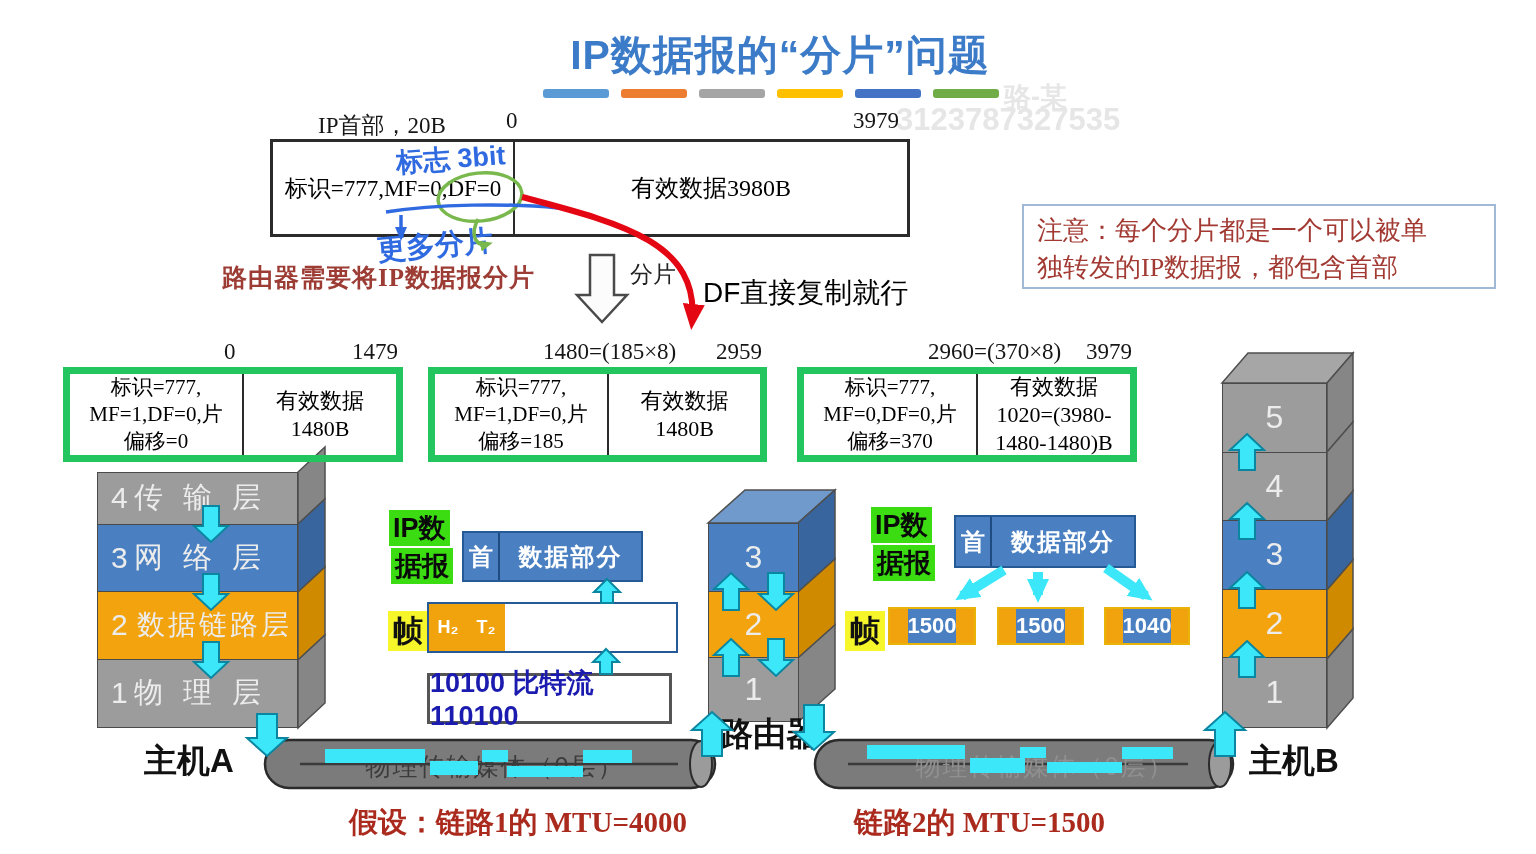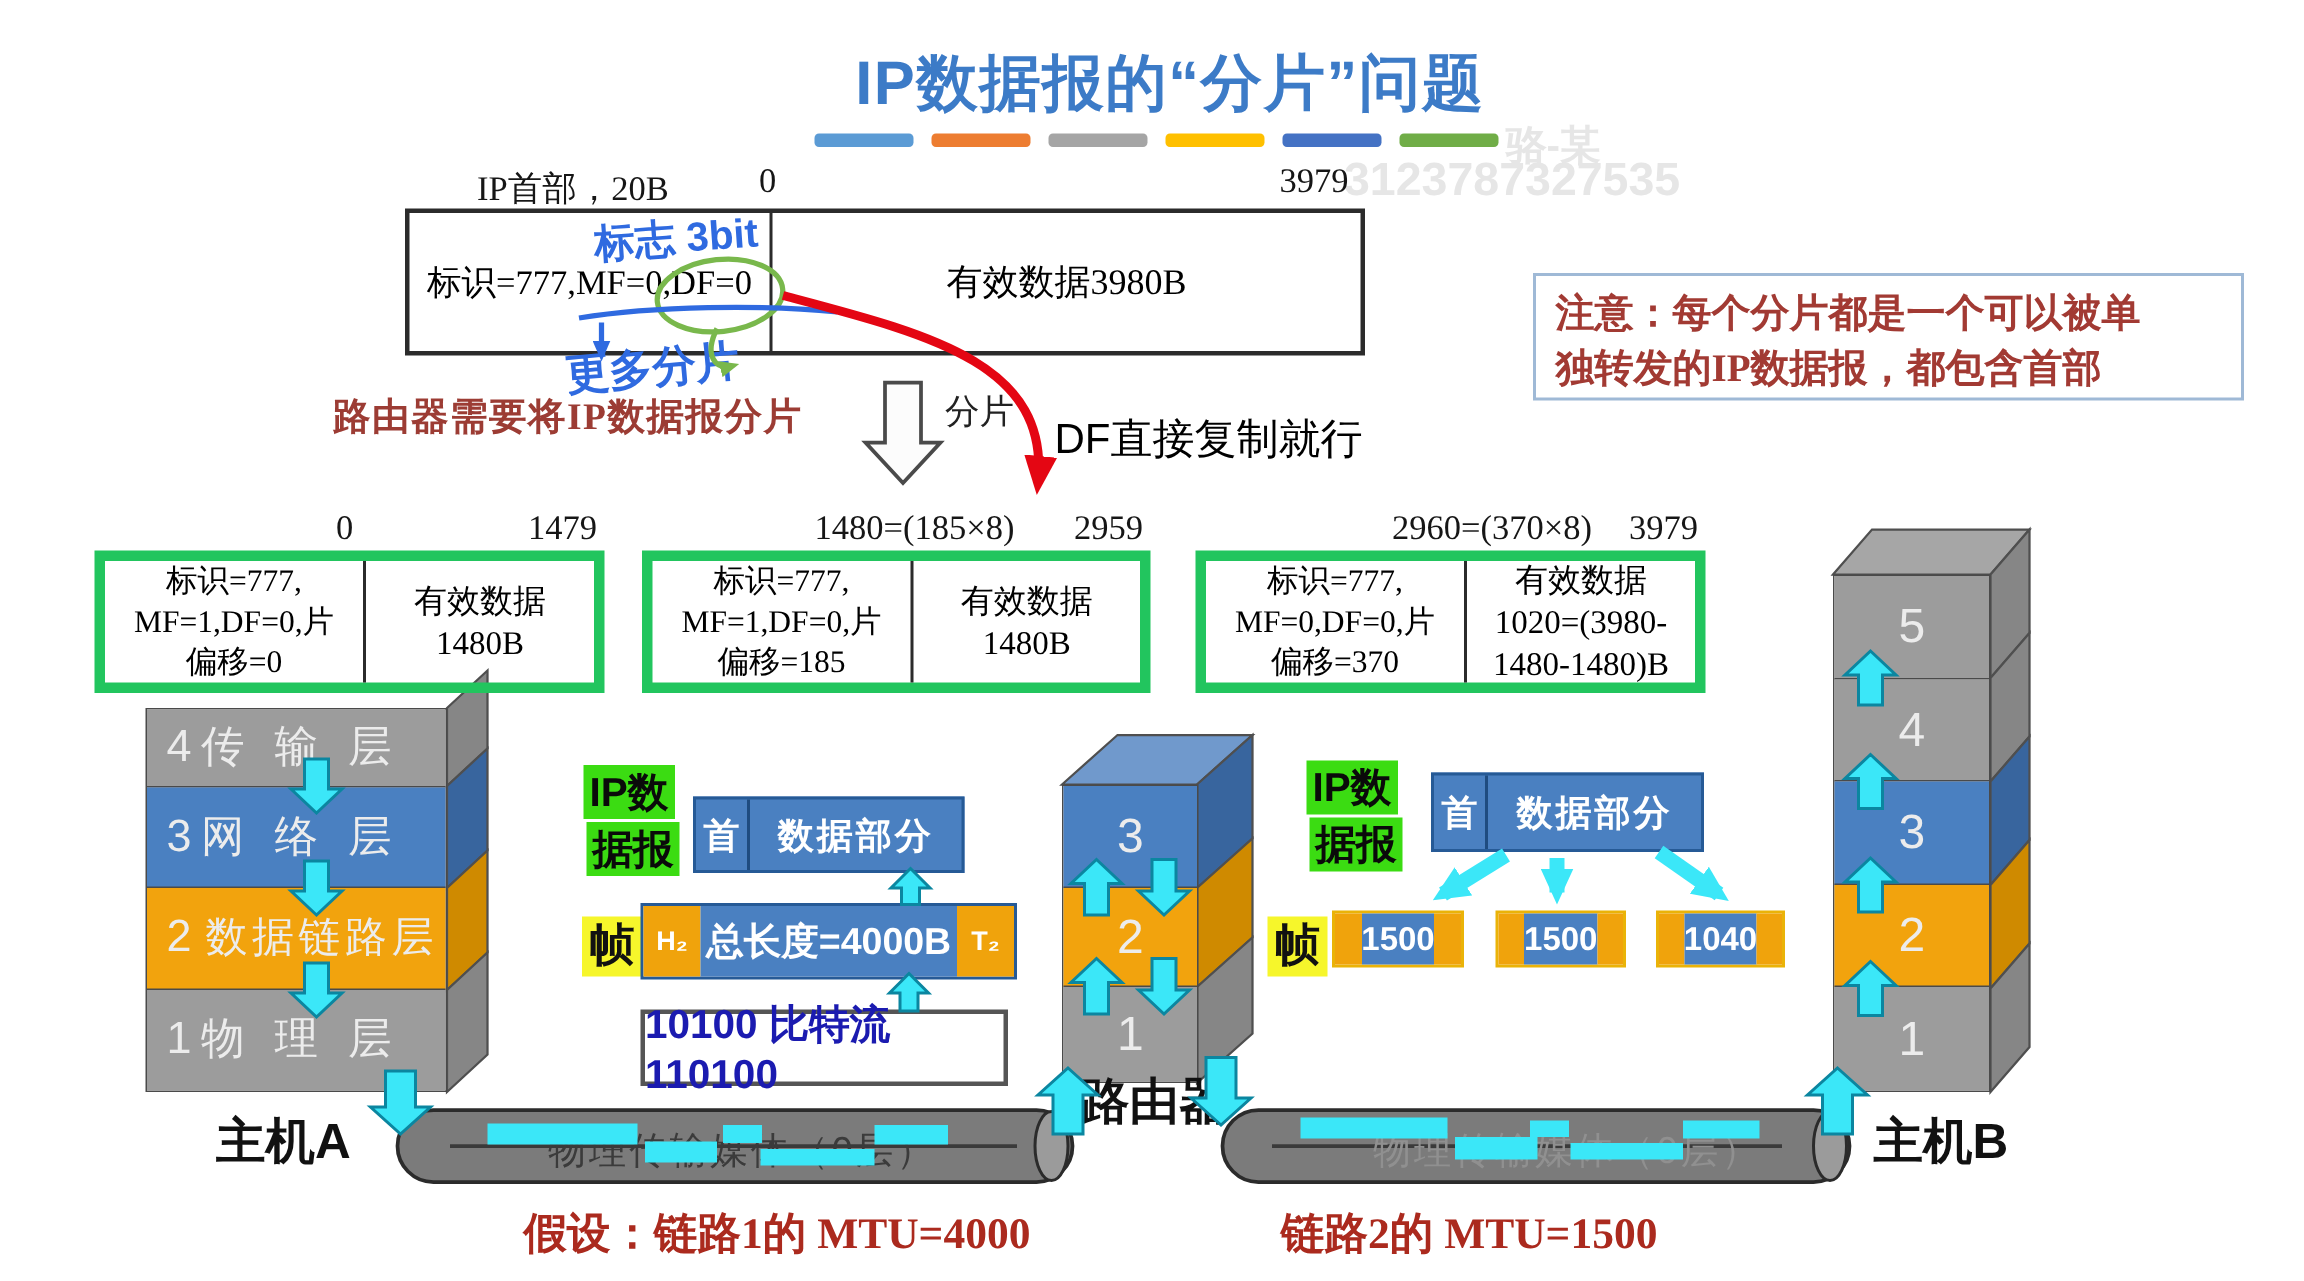--- a/index.html
+++ b/index.html
@@ -22,22 +22,22 @@
 
   .dg-box{left:270px;top:139px;width:640px;height:98px;border:3px solid #2b2b2b;display:flex}
   .dg-left{width:242px;border-right:2.5px solid #2b2b2b;font-size:23px}
   .dg-right{flex:1;font-size:24px}
   .toplabel{font-size:23px;color:#161616}
 
   .hand{color:#2f6ae0;font-weight:bold}
   .redcap{color:#000000;font-weight:normal;font-size:28px}
   .darkred{color:#9c3c34;font-weight:600}
 
-  .notice{left:1022px;top:182px;width:474px;height:85px;border:2px solid #9fb9d6;
-          padding:6px 0 0 13px;color:#a23a33;font-size:26px;line-height:37px;font-weight:bold}
+  .notice{left:1022px;top:204px;width:474px;height:85px;border:2px solid #9fb9d6;
+          padding:6px 0 0 13px;color:#a23a33;font-size:26px;line-height:37px;font-weight:normal}
 
   .frag{top:367px;width:340px;height:95px;border:7px solid #22c55e;display:flex}
   .frag .idcell{width:174px;border-right:2.5px solid #2b2b2b;display:flex;flex-direction:column;
                 align-items:center;justify-content:center;font-size:21px;line-height:27px}
   .frag .pcell{flex:1;display:flex;flex-direction:column;align-items:center;justify-content:center;
                font-size:22px;line-height:28px}
   .frag span:empty{display:none}
   .fraglabel{font-size:23px;color:#161616}
 
   .stack{border:1.5px solid #4a4a4a}
@@ -240,21 +240,20 @@
 
     <div class="abs gtag san" style="left:389px;top:510px">IP数</div>
     <div class="abs gtag san" style="left:391px;top:548px">据报</div>
     <div class="abs fbox san" style="left:462px;top:531px;width:181px;height:51px">
       <div class="hcell">首</div>
       <div class="dcell">数据部分</div>
     </div>
     <div class="abs ytag san" style="left:388px;top:611px">帧</div>
     <div class="abs framerow san">
       <div class="ocell">H₂</div>
-      <div class="mcell">总长度=4000B</div>
       <div class="ocell">T₂</div>
     </div>
     <div class="abs bitbox ctr san">10100 比特流 110100</div>
 
     <div class="abs gtag san" style="left:871px;top:507px">IP数</div>
     <div class="abs gtag san" style="left:873px;top:545px">据报</div>
     <div class="abs fbox san" style="left:954px;top:515px;width:182px;height:53px">
       <div class="hcell">首</div>
       <div class="dcell">数据部分</div>
     </div>

